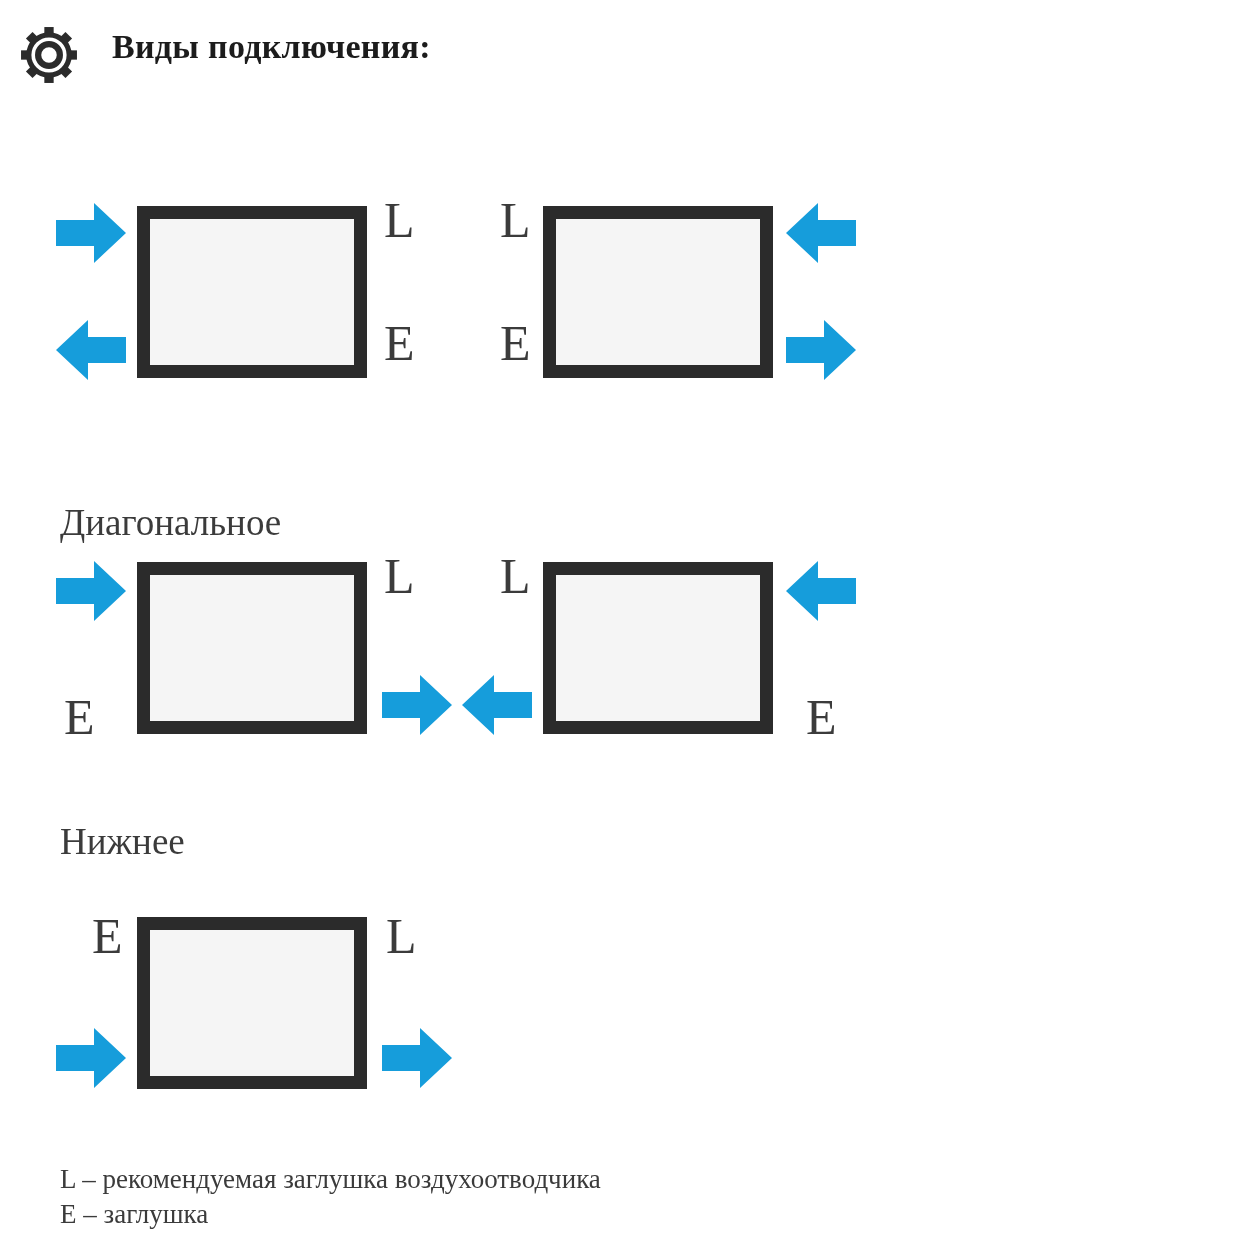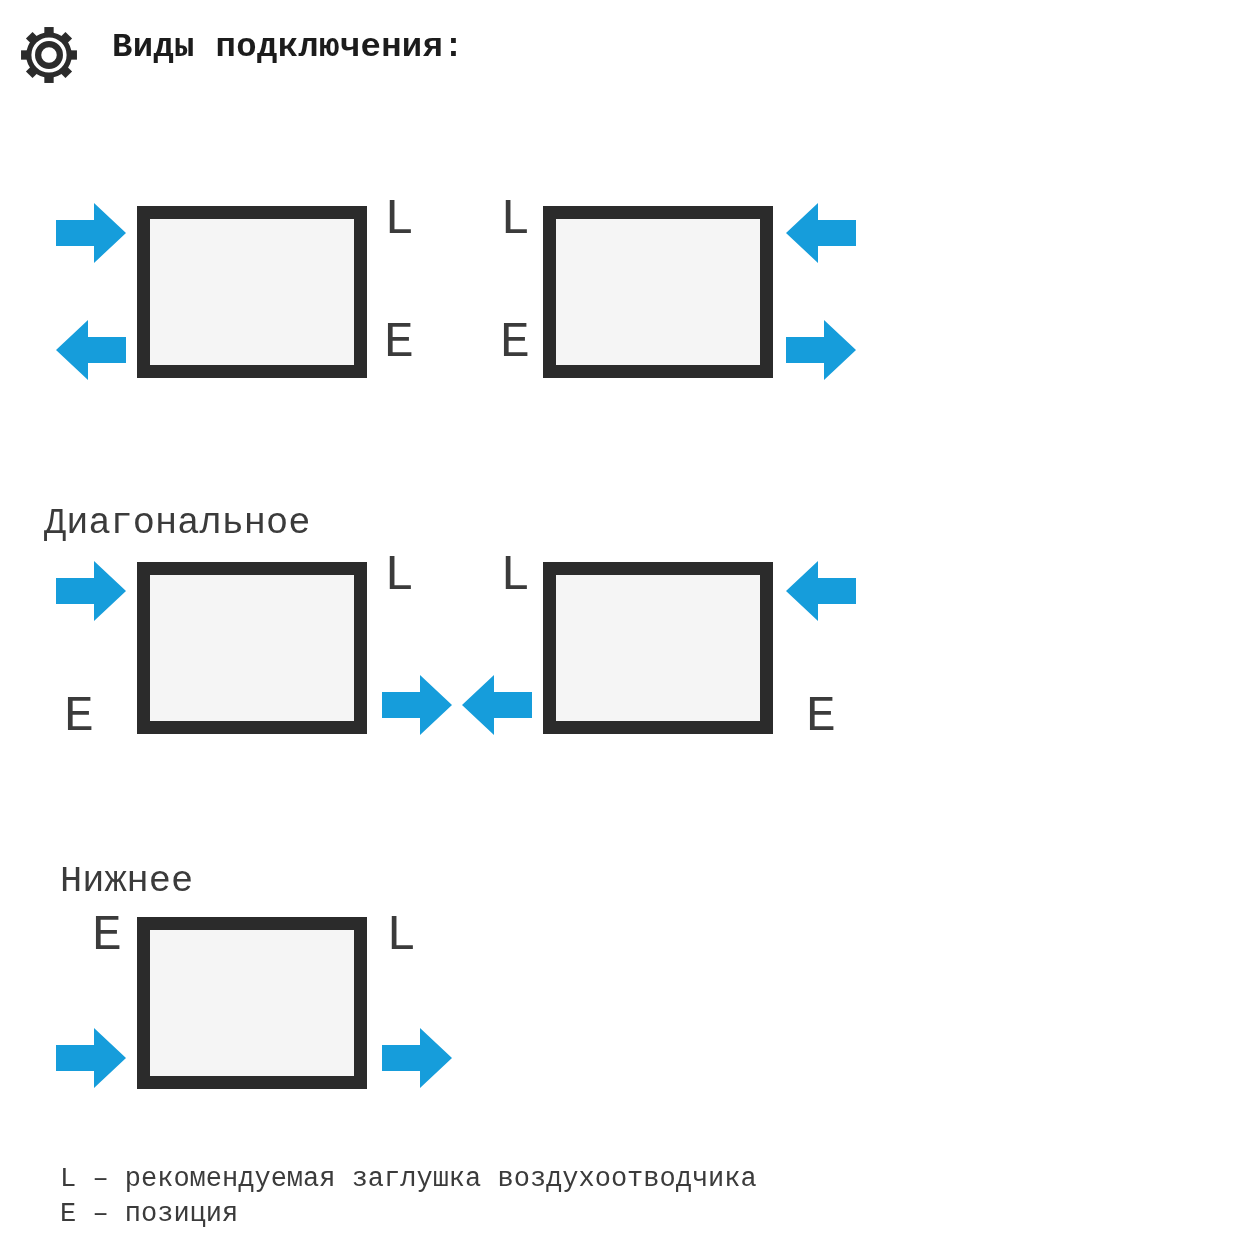--- a/index.html
+++ b/index.html
@@ -1,18 +1,18 @@
 <!DOCTYPE html>
 <html><head>
 <meta charset="utf-8">
 <style>
   html,body{margin:0;padding:0;background:#ffffff;}
   .page{
     position:relative;width:1204px;height:1240px;background:#ffffff;
-    font-family:Liberation Mono, monospace;overflow:hidden;
+    font-family:Liberation Serif, serif;overflow:hidden;
   }
   .abs{position:absolute;}
   .page-title{
     font-size:34px;font-weight:700;color:#1c1c1c;line-height:1.2;margin:0;
     letter-spacing:0.3px;
   }
   .sec-title{
     font-size:37px;font-weight:400;color:#3b3b3b;line-height:1.1;
   }
   .port-label{
@@ -72,21 +72,21 @@
     <svg class="arrow left" viewBox="0 0 70 60">
         <polygon points="0,17 38,17 38,0 70,30 38,60 38,43 0,43" fill="#169ddb"></polygon>
       </svg>
   </span>
   <span class="abs" style="left:786px;top:320px;">
     <svg class="arrow" viewBox="0 0 70 60">
         <polygon points="0,17 38,17 38,0 70,30 38,60 38,43 0,43" fill="#169ddb"></polygon>
       </svg>
   </span>
 
-  <div class="abs sec-title" style="left:44px;top:503px;">Диагональное</div>
+  <div class="abs sec-title" style="left:60px;top:503px;">Диагональное</div>
 
   <span class="abs" style="left:56px;top:561px;">
     <svg class="arrow" viewBox="0 0 70 60">
         <polygon points="0,17 38,17 38,0 70,30 38,60 38,43 0,43" fill="#169ddb"></polygon>
       </svg>
   </span>
   <div class="abs box" style="left:137px;top:562px;"></div>
   <div class="abs port-label" style="left:384px;top:551px;">L</div>
   <div class="abs port-label" style="left:64px;top:692px;">E</div>
   <span class="abs" style="left:382px;top:675px;">
@@ -102,32 +102,32 @@
   </span>
   <div class="abs port-label" style="left:500px;top:551px;">L</div>
   <div class="abs box" style="left:543px;top:562px;"></div>
   <div class="abs port-label" style="left:806px;top:692px;">E</div>
   <span class="abs" style="left:786px;top:561px;">
     <svg class="arrow left" viewBox="0 0 70 60">
         <polygon points="0,17 38,17 38,0 70,30 38,60 38,43 0,43" fill="#169ddb"></polygon>
       </svg>
   </span>
 
-  <div class="abs sec-title" style="left:60px;top:861px;">Нижнее</div>
+  <div class="abs sec-title" style="left:60px;top:822px;">Нижнее</div>
 
   <div class="abs port-label" style="left:92px;top:911px;">E</div>
   <div class="abs port-label" style="left:386px;top:911px;">L</div>
   <div class="abs box" style="left:137px;top:917px;"></div>
   <span class="abs" style="left:56px;top:1028px;">
     <svg class="arrow" viewBox="0 0 70 60">
         <polygon points="0,17 38,17 38,0 70,30 38,60 38,43 0,43" fill="#169ddb"></polygon>
       </svg>
   </span>
   <span class="abs" style="left:382px;top:1028px;">
     <svg class="arrow" viewBox="0 0 70 60">
         <polygon points="0,17 38,17 38,0 70,30 38,60 38,43 0,43" fill="#169ddb"></polygon>
       </svg>
   </span>
 
   <div class="abs legend-line" style="left:60px;top:1163px;">L – рекомендуемая заглушка воздухоотводчика</div>
-  <div class="abs legend-line" style="left:60px;top:1198px;">E – позиция</div>
+  <div class="abs legend-line" style="left:60px;top:1198px;">E – заглушка</div>
 
 </div>
 
 </body></html>

